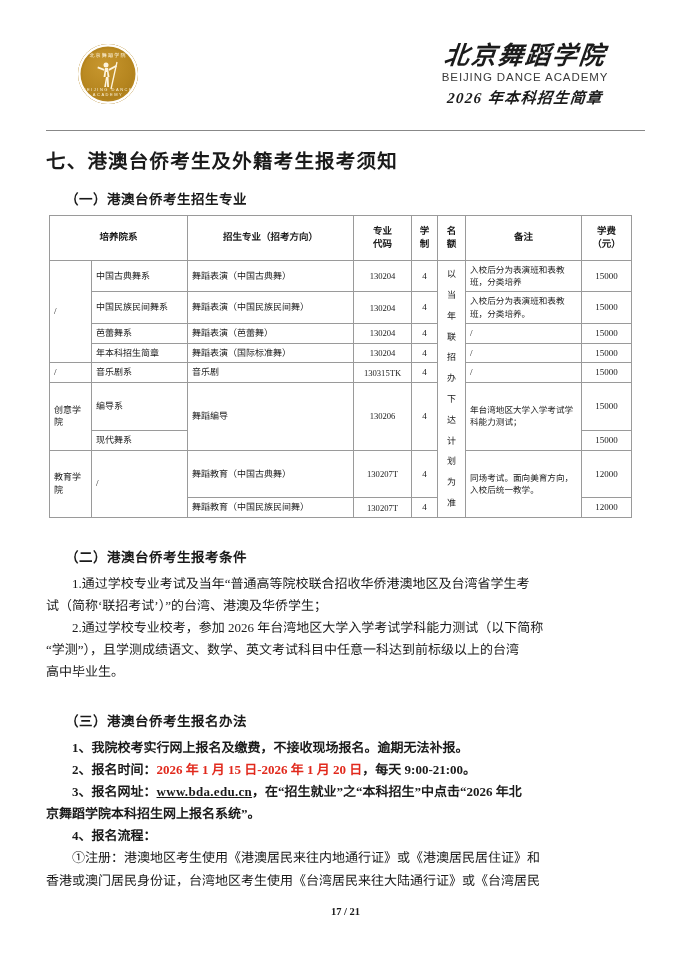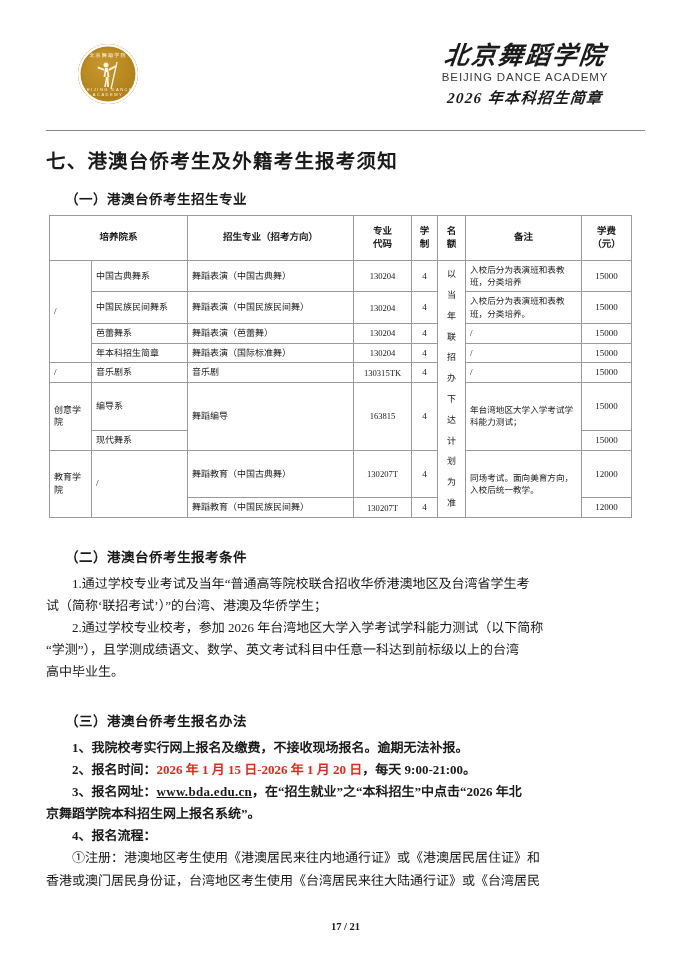--- a/index.html
+++ b/index.html
@@ -183,21 +183,21 @@
   }
   p.indent2 { text-indent: 26px; }
   p.bold { font-weight: bold; }
   .red { color: #e1291c; }
   .link-underline { text-decoration: underline; letter-spacing: 0.3px; }
 
   .footer-pageno {
     position: absolute;
     left: 0;
     right: 0;
-    bottom: 46px;
+    bottom: 61px;
     text-align: center;
     font-size: 10.5px;
     font-weight: bold;
     font-family: "Liberation Serif", serif;
     color: #1a1a1a;
   }
 </style>
 </head>
 <body>
 
@@ -331,21 +331,21 @@
           <td class="code">130315TK</td>
           <td class="c-center">4</td>
           <td class="slash">/</td>
           <td class="c-center">15000</td>
         </tr>
 
         <tr>
           <td class="c-left" rowspan="2">创意学院</td>
           <td class="c-left">编导系</td>
           <td class="c-left" rowspan="2">舞蹈编导</td>
-          <td class="code" rowspan="2">163815</td>
+          <td class="code" rowspan="2">130206</td>
           <td class="c-center" rowspan="2">4</td>
           <td class="remark" rowspan="2">年台湾地区大学入学考试学科能力测试；</td>
           <td class="c-center">15000</td>
         </tr>
 
         <tr>
           <td class="c-left">现代舞系</td>
           <td class="c-center">15000</td>
         </tr>
 

